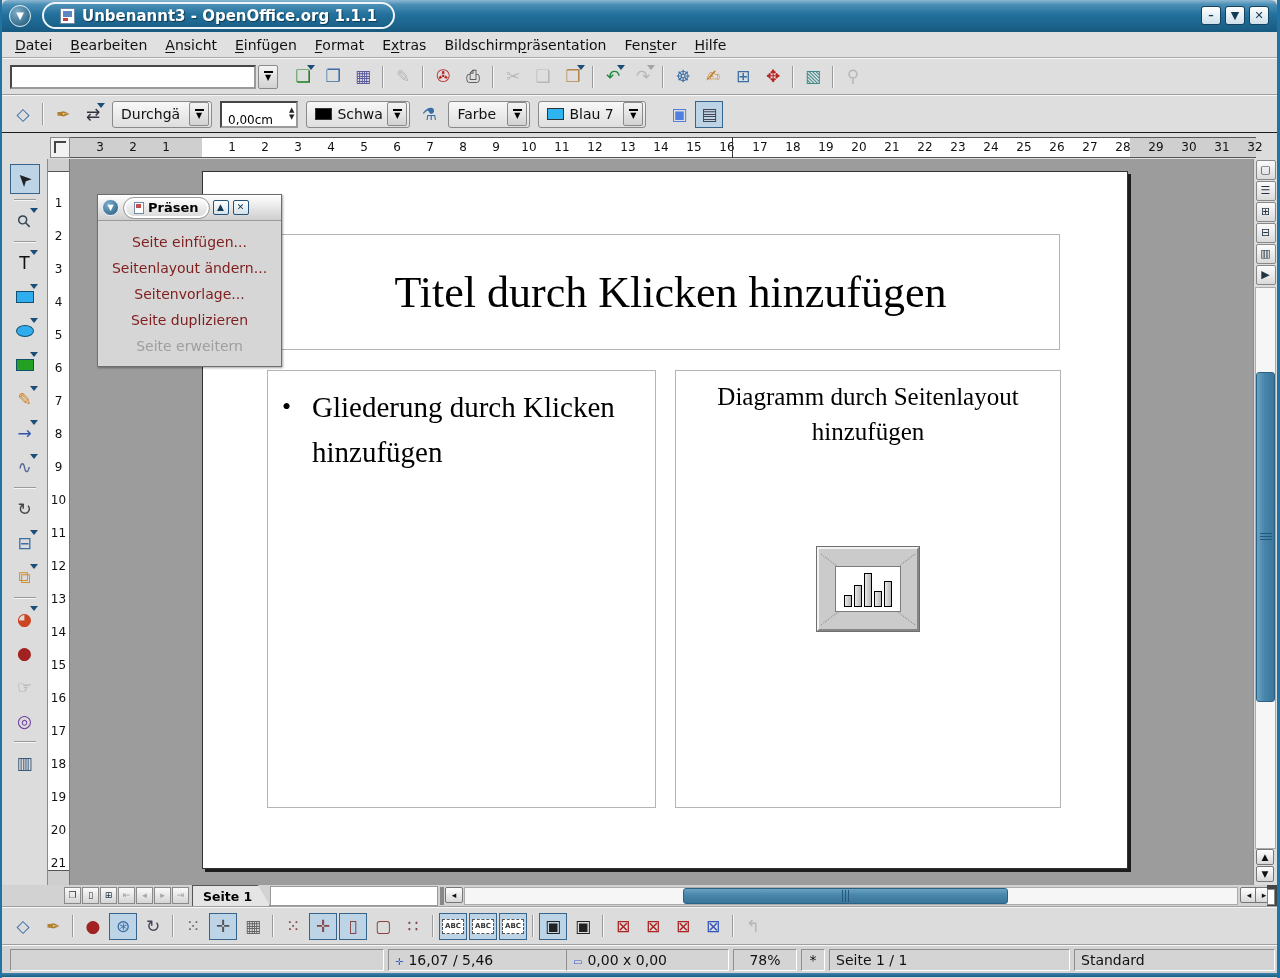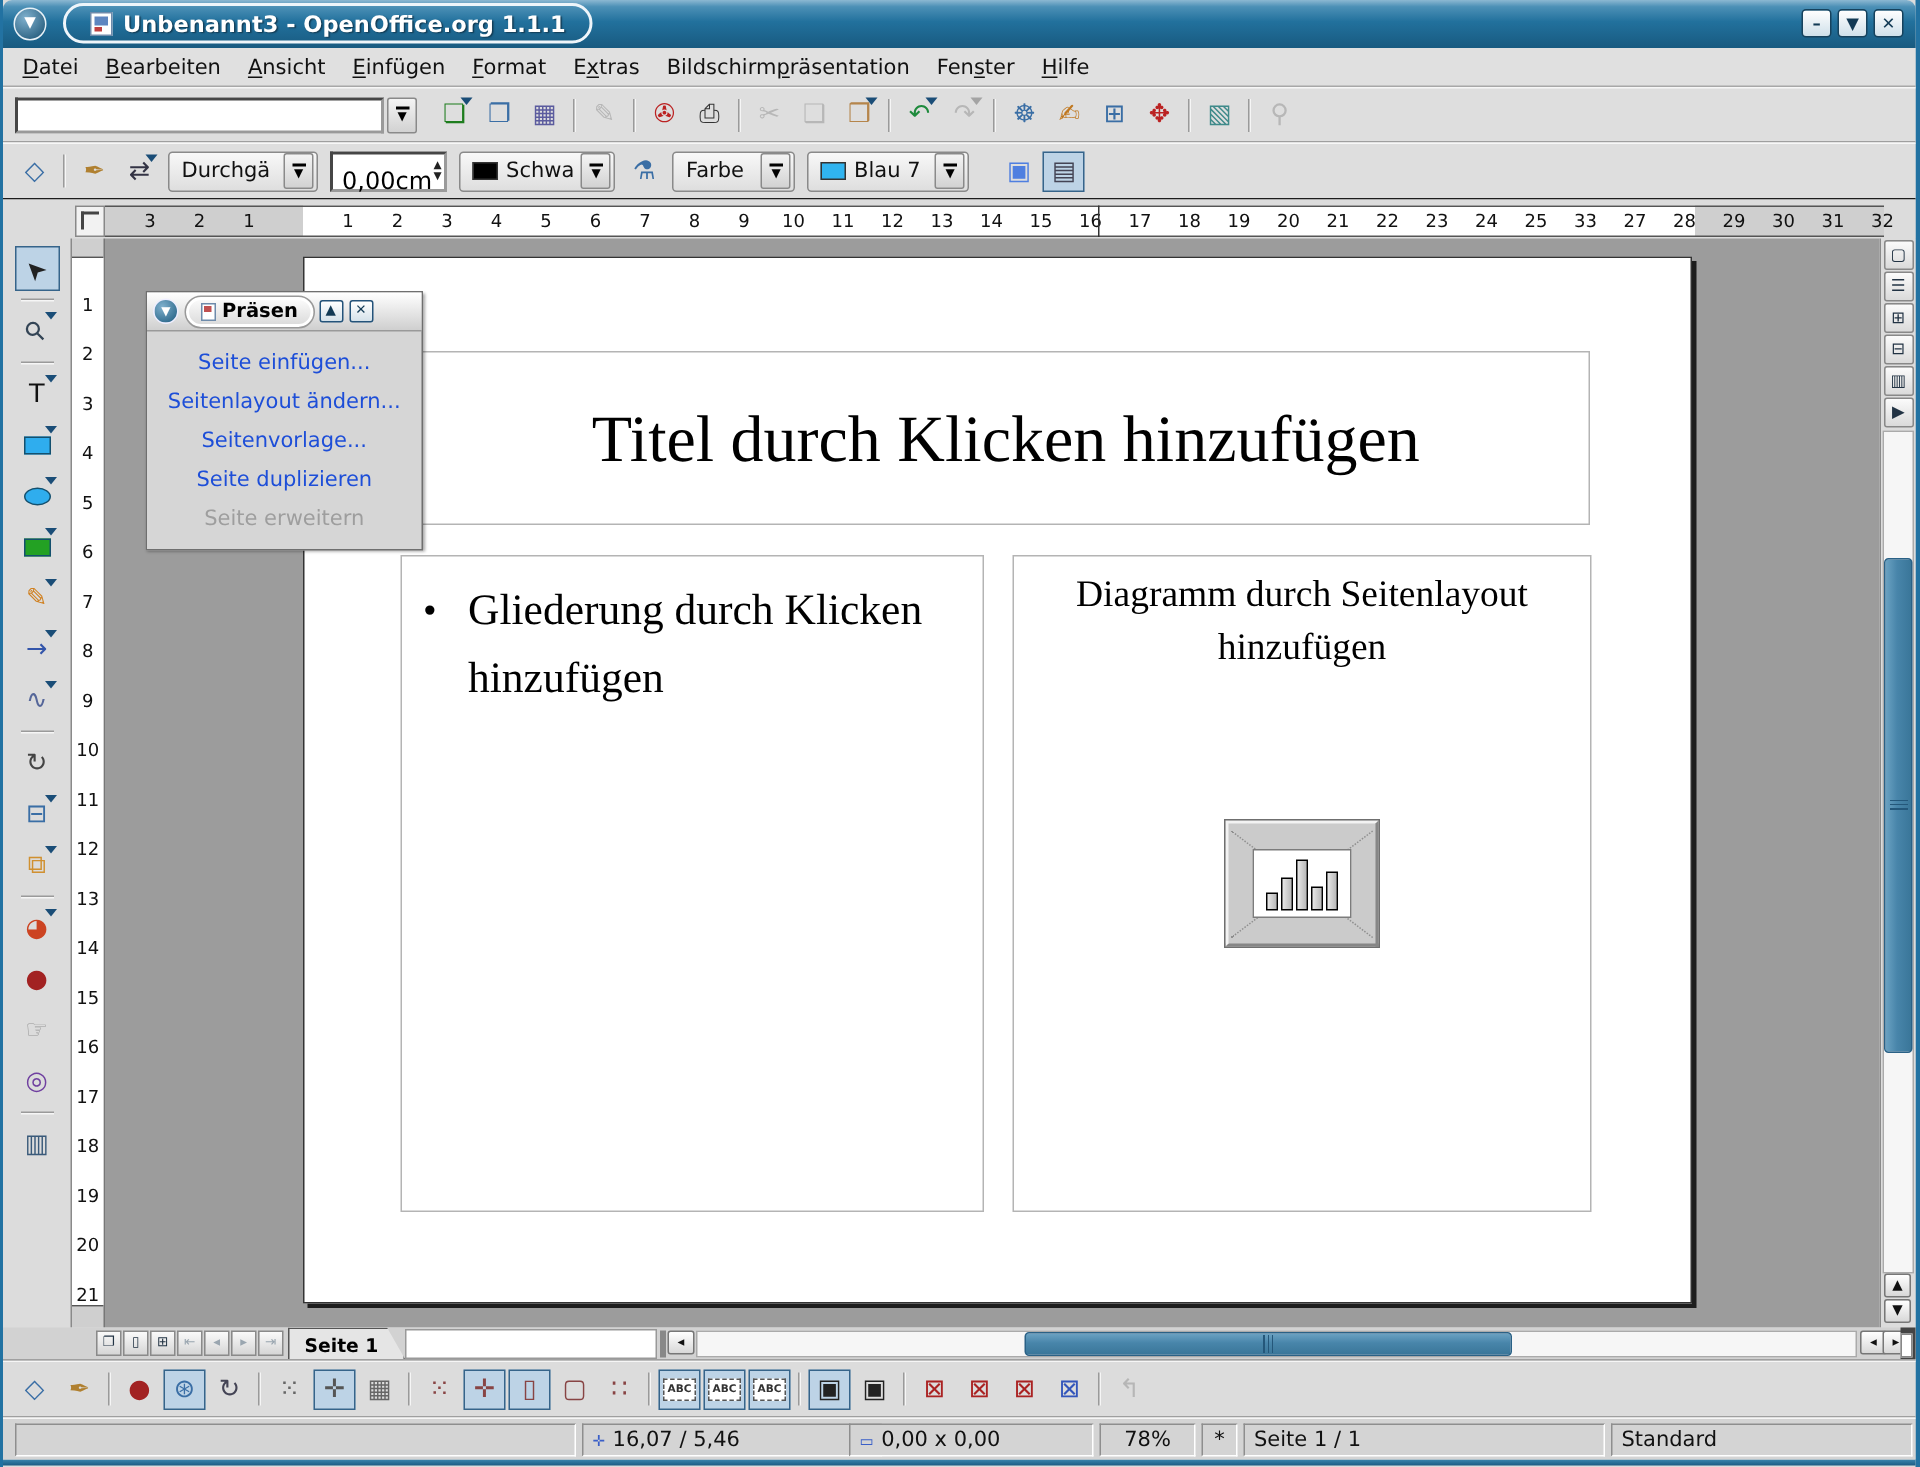--- a/index.html
+++ b/index.html
@@ -61,21 +61,21 @@
   .droparrow { width:9px; border-top:2px solid #000; }
   .droparrow::after { content:"▼"; display:block; font-size:8px; line-height:8px; margin-top:1px; color:#000; text-align:center; }
 
   
   .combo { display:flex; align-items:center; height:27px; background:linear-gradient(180deg,#f8f8f8,#dedede);
     border:1px solid #8a8a8a; border-radius:3px; margin:0 4px; padding:0 2px 0 8px; }
   .combo-txt { font-size:14px; color:#111; white-space:nowrap; overflow:hidden; }
   .swatch { display:inline-block; width:17px; height:12px; border:1px solid #333; margin-right:5px; }
   .spin { display:flex; align-items:center; height:27px; background:#fff; border:2px inset #9a9a9a;
     margin:0 4px; padding:0 2px 0 6px; }
-  .spin .val { font-size:16px; width:58px;margin-top:12px; }
+  .spin .val { font-size:12px; width:58px;margin-top:12px; }
   .spinbtns { display:flex; flex-direction:column; font-size:7px; line-height:7px; color:#222; padding-left:3px; }
 
   
   .hruler { position:relative; height:26px; background:#dcdcdc; }
   .ruler-corner { position:absolute; left:48px; top:4px; width:20px; height:21px; background:#f2f2f2;
     border:1px solid #888; }
   .ruler-corner::before { content:""; position:absolute; left:3px; top:3px; width:10px; height:10px;
     border-left:2px solid #444; border-top:2px solid #444; }
   .hseg { position:absolute; top:4px; height:21px; border-top:1px solid #555; border-bottom:1px solid #555; }
   .hseg.grey { background:#cfcfcf; }
@@ -122,21 +122,21 @@
   .fw-pill { display:flex; align-items:center; gap:4px; height:20px; margin-left:5px; padding:0 8px;
     background:linear-gradient(180deg,#fafafa,#dcdcdc); border:2px solid #fff; outline:1px solid #999;
     border-radius:11px; max-width:96px; overflow:hidden; }
   .fw-doc { width:10px; height:12px; background:#fff; border:1px solid #6e8bab; position:relative; flex:none; }
   .fw-doc::after { content:""; position:absolute; left:1px; top:1px; width:5px; height:4px; background:#c05050; }
   .fw-pill b { font-size:13px; white-space:nowrap; }
   .fw-btn { width:16px; height:15px; margin-left:4px; background:linear-gradient(180deg,#ffffff,#d5e2ea);
     border:1px solid #24537a; border-radius:2px; color:#123a55; font-size:9px; font-weight:bold;
     text-align:center; line-height:13px; }
   .fw-body { padding-top:8px; }
-  .fw-item { text-align:center; font-size:14px; color:#1d4ed8; padding:5px 0; white-space:nowrap; }
+  .fw-item { text-align:center; font-size:14px; color:#7f1d1d; padding:5px 0; white-space:nowrap; }
   .fw-item.disabled { color:#9e9e9e; }
 
   
   .rightcol { position:relative; width:24px; background:#dcdcdc; border-left:1px solid #8a8a8a; }
   .rview { width:20px; height:20px; margin:1px auto 0; background:linear-gradient(180deg,#fbfbfb,#dadada);
     border:1px solid #888; border-radius:2px; font-size:11px; color:#234; text-align:center; line-height:18px; }
   .vscroll { position:absolute; left:1px; right:1px; top:128px; bottom:36px; background:#f6f6f6;
     border:1px solid #aaa; }
   .vthumb { position:absolute; left:0; right:0; top:84px; height:330px; border-radius:3px;
     background:linear-gradient(90deg,#6ba2c2,#4885aa 45%,#3a7699); border:1px solid #2a6186;
@@ -372,21 +372,21 @@
         <span class="hnum" style="left: 725px;">16</span>
         <span class="hnum" style="left: 758px;">17</span>
         <span class="hnum" style="left: 791px;">18</span>
         <span class="hnum" style="left: 824px;">19</span>
         <span class="hnum" style="left: 857px;">20</span>
         <span class="hnum" style="left: 890px;">21</span>
         <span class="hnum" style="left: 923px;">22</span>
         <span class="hnum" style="left: 956px;">23</span>
         <span class="hnum" style="left: 989px;">24</span>
         <span class="hnum" style="left: 1022px;">25</span>
-        <span class="hnum" style="left: 1055px;">33</span>
+        <span class="hnum" style="left: 1055px;">26</span>
         <span class="hnum" style="left: 1088px;">27</span>
         <span class="hnum" style="left: 1121px;">28</span>
         <span class="hnum" style="left: 1154px;">29</span>
         <span class="hnum" style="left: 1187px;">30</span>
         <span class="hnum" style="left: 1220px;">31</span>
         <span class="hnum" style="left: 1253px;">32</span>
       </div>
     <div class="ruler-cursor"></div>
   </div>
 

